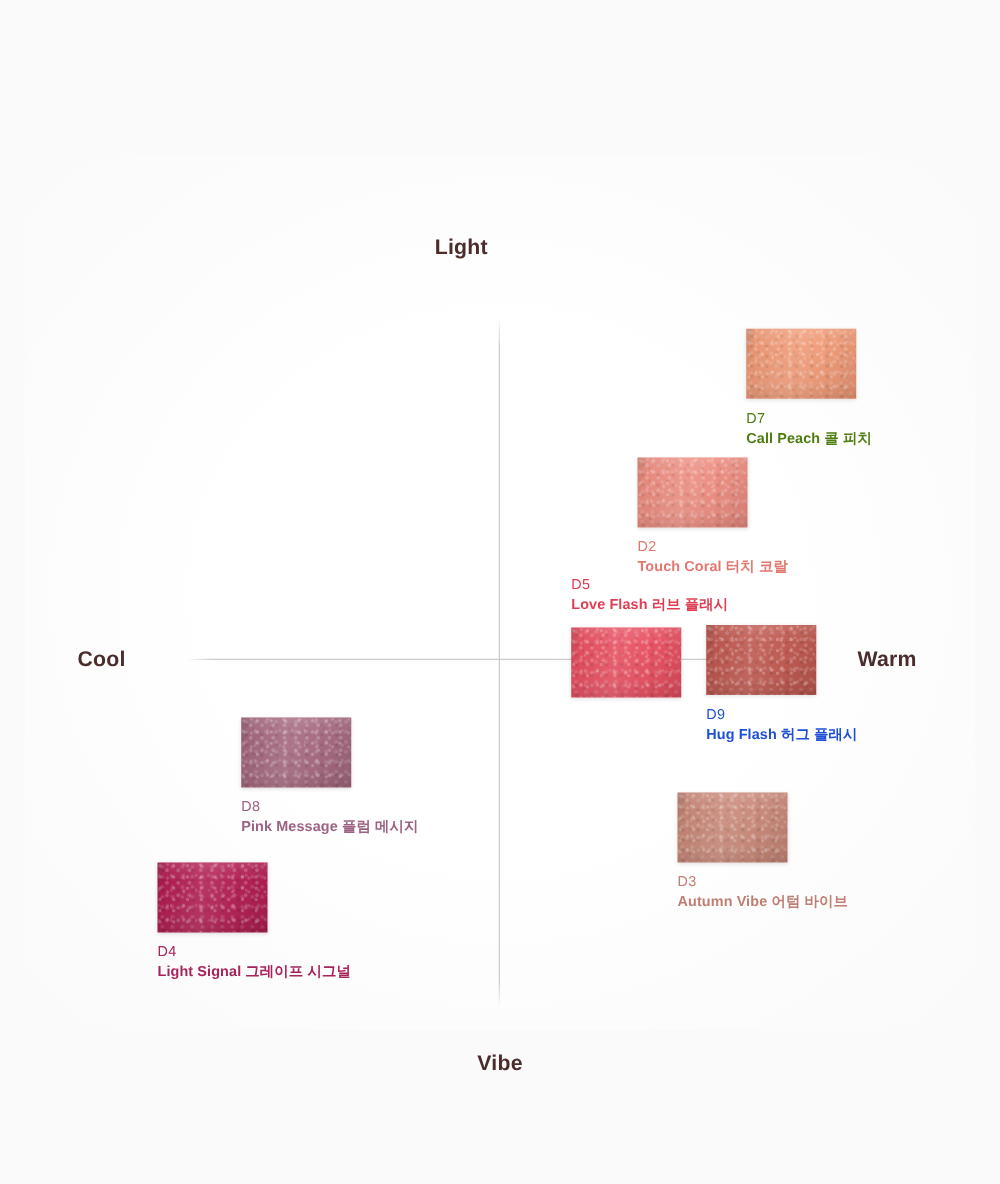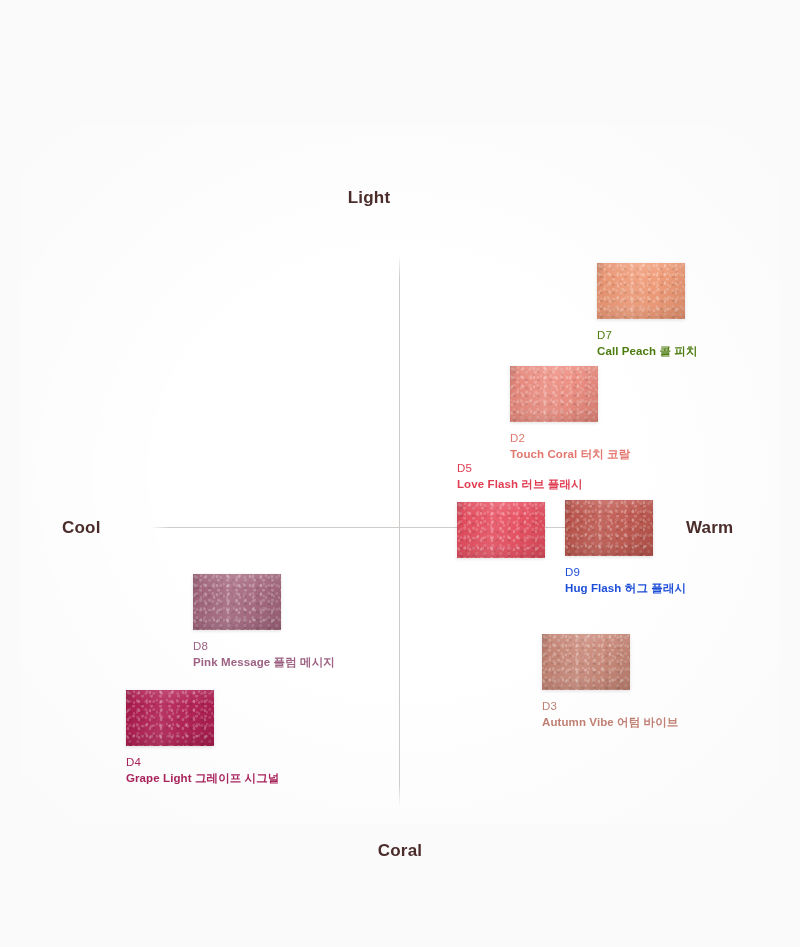--- a/index.html
+++ b/index.html
@@ -154,21 +154,21 @@
 <body>
 
 <div id="map-canvas">
 
   <div id="center-glow"></div>
 
   <div class="axis-line" id="axis-vertical"></div>
   <div class="axis-line" id="axis-horizontal"></div>
 
   <div class="axis-label" id="axis-label-light">Light</div>
-  <div class="axis-label" id="axis-label-dark">Coral</div>
+  <div class="axis-label" id="axis-label-dark">Vibe</div>
   <div class="axis-label" id="axis-label-cool">Cool</div>
   <div class="axis-label" id="axis-label-warm">Warm</div>
 
 
   <div class="swatch-item" style="left:597px; top:263px;">
     <div class="swatch-chip" style="background-color: rgb(240, 154, 118);"></div>
     <div class="swatch-caption" style="color: #4d7c0f;">
       <span class="swatch-code">D7</span>
       <span class="swatch-name">Call Peach 콜 피치</span>
     </div>
@@ -213,17 +213,17 @@
     <div class="swatch-caption" style="color: rgb(192, 127, 115);">
       <span class="swatch-code">D3</span>
       <span class="swatch-name">Autumn Vibe 어텀 바이브</span>
     </div>
   </div>
 
   <div class="swatch-item" style="left:126px; top:690px;">
     <div class="swatch-chip" style="background-color: rgb(178, 30, 82);"></div>
     <div class="swatch-caption" style="color: rgb(168, 35, 92);">
       <span class="swatch-code">D4</span>
-      <span class="swatch-name">Grape Light 그레이프 시그널</span>
+      <span class="swatch-name">Light Signal 그레이프 시그널</span>
     </div>
   </div>
 
 </div>
 
 </body></html>

